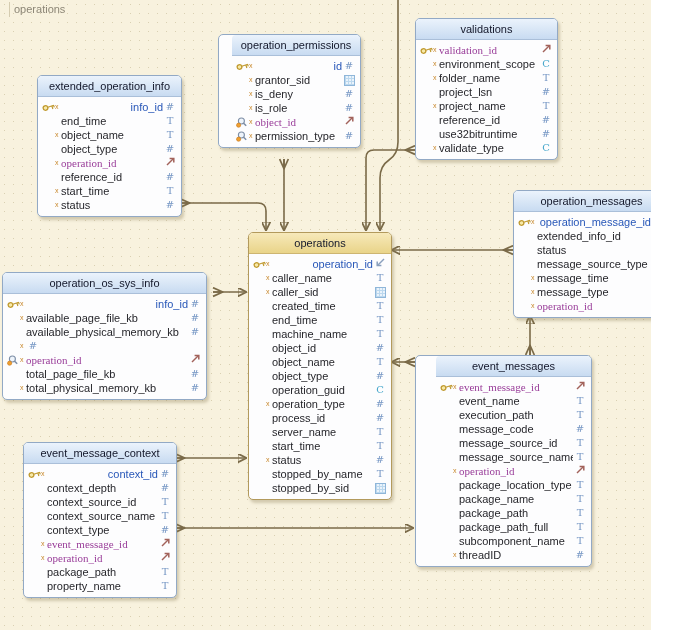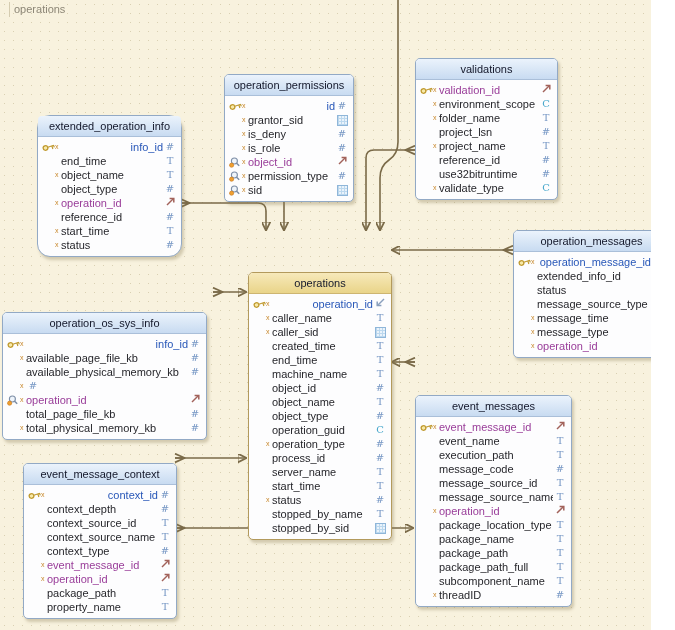--- a/index.html
+++ b/index.html
@@ -11,37 +11,37 @@
     font-family:"Liberation Sans",sans-serif;
   }
   #tab-label{
     position:absolute;left:9px;top:2px;font-size:11px;color:#8c8676;
     padding-left:4px;border-left:1px solid #d5ccb0;line-height:15px;
   }
   #wires{position:absolute;left:0;top:0;width:675px;height:630px;}
   #wires path{stroke:#7a6a48;stroke-width:1.6;fill:none;stroke-linejoin:round;}
   .table{
     position:absolute;background:#fdfdfe;border:1px solid #92a9c5;border-radius:5px;
-    box-shadow:2px 3px 3px rgba(140,125,85,.35);font-size:11px;margin-top:40px;
+    box-shadow:2px 3px 3px rgba(140,125,85,.35);font-size:11px;
   }
   .thead{
     height:20px;line-height:20px;text-align:center;color:#13172a;
     background:linear-gradient(#ebf3fc,#c8dbf1);
     border-bottom:1px solid #aabfd9;border-radius:4px 4px 0 0;
     white-space:nowrap;overflow:hidden;
   }
   .table.selected{border-color:#b39a5c;}
   .table.selected .thead{background:linear-gradient(#f7e9ba,#e9d489);border-bottom-color:#cdb571;}
   .tbody{padding:3px 0 4px 0;}
   .frow{height:14px;display:flex;align-items:center;padding:0 4px 0 3px;}
   .ficon{width:14px;display:inline-flex;justify-content:center;align-items:center;flex:none;}
   .fx{width:6px;flex:none;font-size:7px;color:#c8872a;line-height:8px;}
   .fname{flex:1;color:#26262b;white-space:nowrap;overflow:hidden;}
   .fname.pk{color:#2857b8;text-align:right;}
-  .fname.fk{color:#993d99;}
+  .fname.fk{color:#993d99;font-family:Liberation Serif, serif;}
   .ftype{width:14px;flex:none;text-align:center;color:#7596c4;
     font-family:"DejaVu Serif",serif;font-size:10px;line-height:12px;}
   .ftype.c{color:#49a8cc;}
   .t-grid{display:inline-block;width:9px;height:9px;border:1px solid #8fb6d9;background-color:#eaf3fb;
     background-image:repeating-linear-gradient(0deg,#bcd8ee 0,#bcd8ee 1px,rgba(0,0,0,0) 1px,rgba(0,0,0,0) 3px),
                      repeating-linear-gradient(90deg,#bcd8ee 0,#bcd8ee 1px,rgba(0,0,0,0) 1px,rgba(0,0,0,0) 3px);
     vertical-align:middle;}
 </style>
 </head>
 <body>
@@ -65,21 +65,21 @@
     <path d="M398,-2 V142 Q398,154 389,160 Q380,166 380,178 V230" marker-end="url(#arr)"></path>
     <path d="M213,292 H246" marker-start="url(#foot)" marker-end="url(#arr)"></path>
     <path d="M175,458 H246" marker-start="url(#foot)" marker-end="url(#arr)"></path>
     <path d="M175,528 H413" marker-start="url(#foot)" marker-end="url(#arr)"></path>
     <path d="M513,250 H392" marker-start="url(#foot)" marker-end="url(#arr)"></path>
     <path d="M415,362 H392" marker-start="url(#foot)" marker-end="url(#arr)"></path>
     <path d="M530,355 V316" marker-start="url(#foot)" marker-end="url(#arr)"></path>
   </svg>
 
   <div id="tables">
-      <div class="table" style="left: 37px; top: 75px; width: 143px; border-radius: 13px;">
+      <div class="table" style="left: 37px; top: 75px; width: 143px;">
         <div class="thead">extended_operation_info</div>
         <div class="tbody">
           <div class="frow">
             <span class="ficon">
               <svg width="13" height="10" viewBox="0 0 14 9" style="transform:rotate(-18deg)">
                 <circle cx="3.6" cy="4.5" r="2.5" fill="#f7e9a8" stroke="#c09a30" stroke-width="1.4"></circle>
                 <path d="M6.2 4.5 H13 M10.8 4.5 V8 M12.8 4.5 V6.8" stroke="#c09a30" stroke-width="1.3" fill="none"></path>
               </svg>
             </span>
             <span class="fx">x</span>
@@ -126,21 +126,21 @@
             <span class="ftype">T</span>
           </div>
           <div class="frow">
             <span class="ficon"></span>
             <span class="fx">x</span>
             <span class="fname">status</span>
             <span class="ftype">#</span>
           </div>
         </div>
       </div>
-      <div class="table" style="left: 224px; top: 34px; width: 128px;">
+      <div class="table" style="left: 218px; top: 34px; width: 128px; padding-left: 13px;">
         <div class="thead">operation_permissions</div>
         <div class="tbody">
           <div class="frow">
             <span class="ficon">
               <svg width="13" height="10" viewBox="0 0 14 9" style="transform:rotate(-18deg)">
                 <circle cx="3.6" cy="4.5" r="2.5" fill="#f7e9a8" stroke="#c09a30" stroke-width="1.4"></circle>
                 <path d="M6.2 4.5 H13 M10.8 4.5 V8 M12.8 4.5 V6.8" stroke="#c09a30" stroke-width="1.3" fill="none"></path>
               </svg>
             </span>
             <span class="fx">x</span>
@@ -185,387 +185,375 @@
               <svg width="12" height="11" viewBox="0 0 12 11">
                 <circle cx="5.4" cy="4" r="3" fill="#eef4fb" stroke="#7d8ea6" stroke-width="1.1"></circle>
                 <line x1="7.6" y1="6.2" x2="10.2" y2="8.8" stroke="#7d8ea6" stroke-width="1.5"></line>
                 <circle cx="2.6" cy="8.2" r="2.1" fill="#f0a030" stroke="#c87820" stroke-width="0.6"></circle>
               </svg>
             </span>
             <span class="fx">x</span>
             <span class="fname">permission_type</span>
             <span class="ftype">#</span>
           </div>
+        </div>
+      </div>
+      <div class="table" style="left: 415px; top: 18px; width: 141px;">
+        <div class="thead">validations</div>
+        <div class="tbody">
+          <div class="frow">
+            <span class="ficon">
+              <svg width="13" height="10" viewBox="0 0 14 9" style="transform:rotate(-18deg)">
+                <circle cx="3.6" cy="4.5" r="2.5" fill="#f7e9a8" stroke="#c09a30" stroke-width="1.4"></circle>
+                <path d="M6.2 4.5 H13 M10.8 4.5 V8 M12.8 4.5 V6.8" stroke="#c09a30" stroke-width="1.3" fill="none"></path>
+              </svg>
+            </span>
+            <span class="fx">x</span>
+            <span class="fname fk">validation_id</span>
+            <span class="ftype"><svg width="11" height="11" viewBox="0 0 11 11">
+                <path d="M2 9 L8 3" stroke="#a2625a" stroke-width="1.5"></path>
+                <path d="M4.6 2.4 H8.8 V6.6" fill="none" stroke="#a2625a" stroke-width="1.5"></path>
+              </svg></span>
+          </div>
+          <div class="frow">
+            <span class="ficon"></span>
+            <span class="fx">x</span>
+            <span class="fname">environment_scope</span>
+            <span class="ftype c">C</span>
+          </div>
+          <div class="frow">
+            <span class="ficon"></span>
+            <span class="fx">x</span>
+            <span class="fname">folder_name</span>
+            <span class="ftype">T</span>
+          </div>
+          <div class="frow">
+            <span class="ficon"></span>
+            <span class="fx"></span>
+            <span class="fname">project_lsn</span>
+            <span class="ftype">#</span>
+          </div>
+          <div class="frow">
+            <span class="ficon"></span>
+            <span class="fx">x</span>
+            <span class="fname">project_name</span>
+            <span class="ftype">T</span>
+          </div>
+          <div class="frow">
+            <span class="ficon"></span>
+            <span class="fx"></span>
+            <span class="fname">reference_id</span>
+            <span class="ftype">#</span>
+          </div>
+          <div class="frow">
+            <span class="ficon"></span>
+            <span class="fx"></span>
+            <span class="fname">use32bitruntime</span>
+            <span class="ftype">#</span>
+          </div>
+          <div class="frow">
+            <span class="ficon"></span>
+            <span class="fx">x</span>
+            <span class="fname">validate_type</span>
+            <span class="ftype c">C</span>
+          </div>
+        </div>
+      </div>
+      <div class="table" style="left: 513px; top: 190px; width: 155px;">
+        <div class="thead">operation_messages</div>
+        <div class="tbody">
+          <div class="frow">
+            <span class="ficon">
+              <svg width="13" height="10" viewBox="0 0 14 9" style="transform:rotate(-18deg)">
+                <circle cx="3.6" cy="4.5" r="2.5" fill="#f7e9a8" stroke="#c09a30" stroke-width="1.4"></circle>
+                <path d="M6.2 4.5 H13 M10.8 4.5 V8 M12.8 4.5 V6.8" stroke="#c09a30" stroke-width="1.3" fill="none"></path>
+              </svg>
+            </span>
+            <span class="fx">x</span>
+            <span class="fname pk">operation_message_id</span>
+            <span class="ftype"><svg width="11" height="11" viewBox="0 0 11 11">
+                <path d="M9 2 L3 8" stroke="#8aa0bd" stroke-width="1.5"></path>
+                <path d="M2.2 4.4 V8.6 H6.4" fill="none" stroke="#8aa0bd" stroke-width="1.5"></path>
+              </svg></span>
+          </div>
+          <div class="frow">
+            <span class="ficon"></span>
+            <span class="fx"></span>
+            <span class="fname">extended_info_id</span>
+            <span class="ftype">#</span>
+          </div>
+          <div class="frow">
+            <span class="ficon"></span>
+            <span class="fx"></span>
+            <span class="fname">status</span>
+            <span class="ftype">T</span>
+          </div>
+          <div class="frow">
+            <span class="ficon"></span>
+            <span class="fx"></span>
+            <span class="fname">message_source_type</span>
+            <span class="ftype">#</span>
+          </div>
+          <div class="frow">
+            <span class="ficon"></span>
+            <span class="fx">x</span>
+            <span class="fname">message_time</span>
+            <span class="ftype">T</span>
+          </div>
+          <div class="frow">
+            <span class="ficon"></span>
+            <span class="fx">x</span>
+            <span class="fname">message_type</span>
+            <span class="ftype">#</span>
+          </div>
+          <div class="frow">
+            <span class="ficon"></span>
+            <span class="fx">x</span>
+            <span class="fname fk">operation_id</span>
+            <span class="ftype"><svg width="11" height="11" viewBox="0 0 11 11">
+                <path d="M2 9 L8 3" stroke="#a2625a" stroke-width="1.5"></path>
+                <path d="M4.6 2.4 H8.8 V6.6" fill="none" stroke="#a2625a" stroke-width="1.5"></path>
+              </svg></span>
+          </div>
+        </div>
+      </div>
+      <div class="table selected" style="left: 248px; top: 232px; width: 142px;">
+        <div class="thead">operations</div>
+        <div class="tbody">
+          <div class="frow">
+            <span class="ficon">
+              <svg width="13" height="10" viewBox="0 0 14 9" style="transform:rotate(-18deg)">
+                <circle cx="3.6" cy="4.5" r="2.5" fill="#f7e9a8" stroke="#c09a30" stroke-width="1.4"></circle>
+                <path d="M6.2 4.5 H13 M10.8 4.5 V8 M12.8 4.5 V6.8" stroke="#c09a30" stroke-width="1.3" fill="none"></path>
+              </svg>
+            </span>
+            <span class="fx">x</span>
+            <span class="fname pk">operation_id</span>
+            <span class="ftype"><svg width="11" height="11" viewBox="0 0 11 11">
+                <path d="M9 2 L3 8" stroke="#8aa0bd" stroke-width="1.5"></path>
+                <path d="M2.2 4.4 V8.6 H6.4" fill="none" stroke="#8aa0bd" stroke-width="1.5"></path>
+              </svg></span>
+          </div>
+          <div class="frow">
+            <span class="ficon"></span>
+            <span class="fx">x</span>
+            <span class="fname">caller_name</span>
+            <span class="ftype">T</span>
+          </div>
+          <div class="frow">
+            <span class="ficon"></span>
+            <span class="fx">x</span>
+            <span class="fname">caller_sid</span>
+            <span class="ftype"><span class="t-grid"></span></span>
+          </div>
+          <div class="frow">
+            <span class="ficon"></span>
+            <span class="fx"></span>
+            <span class="fname">created_time</span>
+            <span class="ftype">T</span>
+          </div>
+          <div class="frow">
+            <span class="ficon"></span>
+            <span class="fx"></span>
+            <span class="fname">end_time</span>
+            <span class="ftype">T</span>
+          </div>
+          <div class="frow">
+            <span class="ficon"></span>
+            <span class="fx"></span>
+            <span class="fname">machine_name</span>
+            <span class="ftype">T</span>
+          </div>
+          <div class="frow">
+            <span class="ficon"></span>
+            <span class="fx"></span>
+            <span class="fname">object_id</span>
+            <span class="ftype">#</span>
+          </div>
+          <div class="frow">
+            <span class="ficon"></span>
+            <span class="fx"></span>
+            <span class="fname">object_name</span>
+            <span class="ftype">T</span>
+          </div>
+          <div class="frow">
+            <span class="ficon"></span>
+            <span class="fx"></span>
+            <span class="fname">object_type</span>
+            <span class="ftype">#</span>
+          </div>
+          <div class="frow">
+            <span class="ficon"></span>
+            <span class="fx"></span>
+            <span class="fname">operation_guid</span>
+            <span class="ftype c">C</span>
+          </div>
+          <div class="frow">
+            <span class="ficon"></span>
+            <span class="fx">x</span>
+            <span class="fname">operation_type</span>
+            <span class="ftype">#</span>
+          </div>
+          <div class="frow">
+            <span class="ficon"></span>
+            <span class="fx"></span>
+            <span class="fname">process_id</span>
+            <span class="ftype">#</span>
+          </div>
+          <div class="frow">
+            <span class="ficon"></span>
+            <span class="fx"></span>
+            <span class="fname">server_name</span>
+            <span class="ftype">T</span>
+          </div>
+          <div class="frow">
+            <span class="ficon"></span>
+            <span class="fx"></span>
+            <span class="fname">start_time</span>
+            <span class="ftype">T</span>
+          </div>
+          <div class="frow">
+            <span class="ficon"></span>
+            <span class="fx">x</span>
+            <span class="fname">status</span>
+            <span class="ftype">#</span>
+          </div>
+          <div class="frow">
+            <span class="ficon"></span>
+            <span class="fx"></span>
+            <span class="fname">stopped_by_name</span>
+            <span class="ftype">T</span>
+          </div>
+          <div class="frow">
+            <span class="ficon"></span>
+            <span class="fx"></span>
+            <span class="fname">stopped_by_sid</span>
+            <span class="ftype"><span class="t-grid"></span></span>
+          </div>
+        </div>
+      </div>
+      <div class="table" style="left: 2px; top: 272px; width: 203px;">
+        <div class="thead">operation_os_sys_info</div>
+        <div class="tbody">
+          <div class="frow">
+            <span class="ficon">
+              <svg width="13" height="10" viewBox="0 0 14 9" style="transform:rotate(-18deg)">
+                <circle cx="3.6" cy="4.5" r="2.5" fill="#f7e9a8" stroke="#c09a30" stroke-width="1.4"></circle>
+                <path d="M6.2 4.5 H13 M10.8 4.5 V8 M12.8 4.5 V6.8" stroke="#c09a30" stroke-width="1.3" fill="none"></path>
+              </svg>
+            </span>
+            <span class="fx">x</span>
+            <span class="fname pk">info_id</span>
+            <span class="ftype">#</span>
+          </div>
+          <div class="frow">
+            <span class="ficon"></span>
+            <span class="fx">x</span>
+            <span class="fname">available_page_file_kb</span>
+            <span class="ftype">#</span>
+          </div>
+          <div class="frow">
+            <span class="ficon"></span>
+            <span class="fx"></span>
+            <span class="fname">available_physical_memory_kb</span>
+            <span class="ftype">#</span>
+          </div>
+          <div class="frow">
+            <span class="ficon"></span>
+            <span class="fx">x</span>
+            <span class="ftype">#</span>
+          </div>
           <div class="frow">
             <span class="ficon">
               <svg width="12" height="11" viewBox="0 0 12 11">
                 <circle cx="5.4" cy="4" r="3" fill="#eef4fb" stroke="#7d8ea6" stroke-width="1.1"></circle>
                 <line x1="7.6" y1="6.2" x2="10.2" y2="8.8" stroke="#7d8ea6" stroke-width="1.5"></line>
                 <circle cx="2.6" cy="8.2" r="2.1" fill="#f0a030" stroke="#c87820" stroke-width="0.6"></circle>
               </svg>
             </span>
             <span class="fx">x</span>
-            <span class="fname">sid</span>
-            <span class="ftype"><span class="t-grid"></span></span>
-          </div>
-        </div>
-      </div>
-      <div class="table" style="left: 415px; top: 18px; width: 141px;">
-        <div class="thead">validations</div>
-        <div class="tbody">
-          <div class="frow">
-            <span class="ficon">
-              <svg width="13" height="10" viewBox="0 0 14 9" style="transform:rotate(-18deg)">
-                <circle cx="3.6" cy="4.5" r="2.5" fill="#f7e9a8" stroke="#c09a30" stroke-width="1.4"></circle>
-                <path d="M6.2 4.5 H13 M10.8 4.5 V8 M12.8 4.5 V6.8" stroke="#c09a30" stroke-width="1.3" fill="none"></path>
-              </svg>
-            </span>
-            <span class="fx">x</span>
-            <span class="fname fk">validation_id</span>
-            <span class="ftype"><svg width="11" height="11" viewBox="0 0 11 11">
-                <path d="M2 9 L8 3" stroke="#a2625a" stroke-width="1.5"></path>
-                <path d="M4.6 2.4 H8.8 V6.6" fill="none" stroke="#a2625a" stroke-width="1.5"></path>
-              </svg></span>
-          </div>
-          <div class="frow">
-            <span class="ficon"></span>
-            <span class="fx">x</span>
-            <span class="fname">environment_scope</span>
-            <span class="ftype c">C</span>
-          </div>
-          <div class="frow">
-            <span class="ficon"></span>
-            <span class="fx">x</span>
-            <span class="fname">folder_name</span>
-            <span class="ftype">T</span>
-          </div>
-          <div class="frow">
-            <span class="ficon"></span>
-            <span class="fx"></span>
-            <span class="fname">project_lsn</span>
-            <span class="ftype">#</span>
-          </div>
-          <div class="frow">
-            <span class="ficon"></span>
-            <span class="fx">x</span>
-            <span class="fname">project_name</span>
-            <span class="ftype">T</span>
-          </div>
-          <div class="frow">
-            <span class="ficon"></span>
-            <span class="fx"></span>
-            <span class="fname">reference_id</span>
-            <span class="ftype">#</span>
-          </div>
-          <div class="frow">
-            <span class="ficon"></span>
-            <span class="fx"></span>
-            <span class="fname">use32bitruntime</span>
-            <span class="ftype">#</span>
-          </div>
-          <div class="frow">
-            <span class="ficon"></span>
-            <span class="fx">x</span>
-            <span class="fname">validate_type</span>
-            <span class="ftype c">C</span>
-          </div>
-        </div>
-      </div>
-      <div class="table" style="left: 513px; top: 190px; width: 155px;">
-        <div class="thead">operation_messages</div>
-        <div class="tbody">
-          <div class="frow">
-            <span class="ficon">
-              <svg width="13" height="10" viewBox="0 0 14 9" style="transform:rotate(-18deg)">
-                <circle cx="3.6" cy="4.5" r="2.5" fill="#f7e9a8" stroke="#c09a30" stroke-width="1.4"></circle>
-                <path d="M6.2 4.5 H13 M10.8 4.5 V8 M12.8 4.5 V6.8" stroke="#c09a30" stroke-width="1.3" fill="none"></path>
-              </svg>
-            </span>
-            <span class="fx">x</span>
-            <span class="fname pk">operation_message_id</span>
-            <span class="ftype"><svg width="11" height="11" viewBox="0 0 11 11">
-                <path d="M9 2 L3 8" stroke="#8aa0bd" stroke-width="1.5"></path>
-                <path d="M2.2 4.4 V8.6 H6.4" fill="none" stroke="#8aa0bd" stroke-width="1.5"></path>
-              </svg></span>
-          </div>
-          <div class="frow">
-            <span class="ficon"></span>
-            <span class="fx"></span>
-            <span class="fname">extended_info_id</span>
-            <span class="ftype">#</span>
-          </div>
-          <div class="frow">
-            <span class="ficon"></span>
-            <span class="fx"></span>
-            <span class="fname">status</span>
-            <span class="ftype">T</span>
-          </div>
-          <div class="frow">
-            <span class="ficon"></span>
-            <span class="fx"></span>
-            <span class="fname">message_source_type</span>
-            <span class="ftype">#</span>
-          </div>
-          <div class="frow">
-            <span class="ficon"></span>
-            <span class="fx">x</span>
-            <span class="fname">message_time</span>
-            <span class="ftype">T</span>
-          </div>
-          <div class="frow">
-            <span class="ficon"></span>
-            <span class="fx">x</span>
-            <span class="fname">message_type</span>
-            <span class="ftype">#</span>
-          </div>
-          <div class="frow">
-            <span class="ficon"></span>
-            <span class="fx">x</span>
             <span class="fname fk">operation_id</span>
             <span class="ftype"><svg width="11" height="11" viewBox="0 0 11 11">
                 <path d="M2 9 L8 3" stroke="#a2625a" stroke-width="1.5"></path>
                 <path d="M4.6 2.4 H8.8 V6.6" fill="none" stroke="#a2625a" stroke-width="1.5"></path>
               </svg></span>
           </div>
-        </div>
-      </div>
-      <div class="table selected" style="left: 248px; top: 232px; width: 142px;">
-        <div class="thead">operations</div>
-        <div class="tbody">
-          <div class="frow">
-            <span class="ficon">
-              <svg width="13" height="10" viewBox="0 0 14 9" style="transform:rotate(-18deg)">
-                <circle cx="3.6" cy="4.5" r="2.5" fill="#f7e9a8" stroke="#c09a30" stroke-width="1.4"></circle>
-                <path d="M6.2 4.5 H13 M10.8 4.5 V8 M12.8 4.5 V6.8" stroke="#c09a30" stroke-width="1.3" fill="none"></path>
-              </svg>
-            </span>
-            <span class="fx">x</span>
-            <span class="fname pk">operation_id</span>
-            <span class="ftype"><svg width="11" height="11" viewBox="0 0 11 11">
-                <path d="M9 2 L3 8" stroke="#8aa0bd" stroke-width="1.5"></path>
-                <path d="M2.2 4.4 V8.6 H6.4" fill="none" stroke="#8aa0bd" stroke-width="1.5"></path>
-              </svg></span>
-          </div>
-          <div class="frow">
-            <span class="ficon"></span>
-            <span class="fx">x</span>
-            <span class="fname">caller_name</span>
-            <span class="ftype">T</span>
-          </div>
-          <div class="frow">
-            <span class="ficon"></span>
-            <span class="fx">x</span>
-            <span class="fname">caller_sid</span>
-            <span class="ftype"><span class="t-grid"></span></span>
-          </div>
-          <div class="frow">
-            <span class="ficon"></span>
-            <span class="fx"></span>
-            <span class="fname">created_time</span>
-            <span class="ftype">T</span>
-          </div>
-          <div class="frow">
-            <span class="ficon"></span>
-            <span class="fx"></span>
-            <span class="fname">end_time</span>
-            <span class="ftype">T</span>
-          </div>
-          <div class="frow">
-            <span class="ficon"></span>
-            <span class="fx"></span>
-            <span class="fname">machine_name</span>
-            <span class="ftype">T</span>
-          </div>
-          <div class="frow">
-            <span class="ficon"></span>
-            <span class="fx"></span>
-            <span class="fname">object_id</span>
-            <span class="ftype">#</span>
-          </div>
-          <div class="frow">
-            <span class="ficon"></span>
-            <span class="fx"></span>
-            <span class="fname">object_name</span>
-            <span class="ftype">T</span>
-          </div>
-          <div class="frow">
-            <span class="ficon"></span>
-            <span class="fx"></span>
-            <span class="fname">object_type</span>
-            <span class="ftype">#</span>
-          </div>
-          <div class="frow">
-            <span class="ficon"></span>
-            <span class="fx"></span>
-            <span class="fname">operation_guid</span>
-            <span class="ftype c">C</span>
-          </div>
-          <div class="frow">
-            <span class="ficon"></span>
-            <span class="fx">x</span>
-            <span class="fname">operation_type</span>
-            <span class="ftype">#</span>
-          </div>
-          <div class="frow">
-            <span class="ficon"></span>
-            <span class="fx"></span>
-            <span class="fname">process_id</span>
-            <span class="ftype">#</span>
-          </div>
-          <div class="frow">
-            <span class="ficon"></span>
-            <span class="fx"></span>
-            <span class="fname">server_name</span>
-            <span class="ftype">T</span>
-          </div>
-          <div class="frow">
-            <span class="ficon"></span>
-            <span class="fx"></span>
-            <span class="fname">start_time</span>
-            <span class="ftype">T</span>
-          </div>
-          <div class="frow">
-            <span class="ficon"></span>
-            <span class="fx">x</span>
-            <span class="fname">status</span>
-            <span class="ftype">#</span>
-          </div>
-          <div class="frow">
-            <span class="ficon"></span>
-            <span class="fx"></span>
-            <span class="fname">stopped_by_name</span>
-            <span class="ftype">T</span>
-          </div>
-          <div class="frow">
-            <span class="ficon"></span>
-            <span class="fx"></span>
-            <span class="fname">stopped_by_sid</span>
-            <span class="ftype"><span class="t-grid"></span></span>
-          </div>
-        </div>
-      </div>
-      <div class="table" style="left: 2px; top: 272px; width: 203px;">
-        <div class="thead">operation_os_sys_info</div>
-        <div class="tbody">
-          <div class="frow">
-            <span class="ficon">
-              <svg width="13" height="10" viewBox="0 0 14 9" style="transform:rotate(-18deg)">
-                <circle cx="3.6" cy="4.5" r="2.5" fill="#f7e9a8" stroke="#c09a30" stroke-width="1.4"></circle>
-                <path d="M6.2 4.5 H13 M10.8 4.5 V8 M12.8 4.5 V6.8" stroke="#c09a30" stroke-width="1.3" fill="none"></path>
-              </svg>
-            </span>
-            <span class="fx">x</span>
-            <span class="fname pk">info_id</span>
-            <span class="ftype">#</span>
-          </div>
-          <div class="frow">
-            <span class="ficon"></span>
-            <span class="fx">x</span>
-            <span class="fname">available_page_file_kb</span>
-            <span class="ftype">#</span>
-          </div>
-          <div class="frow">
-            <span class="ficon"></span>
-            <span class="fx"></span>
-            <span class="fname">available_physical_memory_kb</span>
-            <span class="ftype">#</span>
-          </div>
-          <div class="frow">
-            <span class="ficon"></span>
-            <span class="fx">x</span>
-            <span class="ftype">#</span>
-          </div>
-          <div class="frow">
-            <span class="ficon">
-              <svg width="12" height="11" viewBox="0 0 12 11">
-                <circle cx="5.4" cy="4" r="3" fill="#eef4fb" stroke="#7d8ea6" stroke-width="1.1"></circle>
-                <line x1="7.6" y1="6.2" x2="10.2" y2="8.8" stroke="#7d8ea6" stroke-width="1.5"></line>
-                <circle cx="2.6" cy="8.2" r="2.1" fill="#f0a030" stroke="#c87820" stroke-width="0.6"></circle>
-              </svg>
-            </span>
+          <div class="frow">
+            <span class="ficon"></span>
+            <span class="fx"></span>
+            <span class="fname">total_page_file_kb</span>
+            <span class="ftype">#</span>
+          </div>
+          <div class="frow">
+            <span class="ficon"></span>
+            <span class="fx">x</span>
+            <span class="fname">total_physical_memory_kb</span>
+            <span class="ftype">#</span>
+          </div>
+        </div>
+      </div>
+      <div class="table" style="left: 415px; top: 355px; width: 155px; padding-left: 20px;">
+        <div class="thead">event_messages</div>
+        <div class="tbody">
+          <div class="frow">
+            <span class="ficon">
+              <svg width="13" height="10" viewBox="0 0 14 9" style="transform:rotate(-18deg)">
+                <circle cx="3.6" cy="4.5" r="2.5" fill="#f7e9a8" stroke="#c09a30" stroke-width="1.4"></circle>
+                <path d="M6.2 4.5 H13 M10.8 4.5 V8 M12.8 4.5 V6.8" stroke="#c09a30" stroke-width="1.3" fill="none"></path>
+              </svg>
+            </span>
+            <span class="fx">x</span>
+            <span class="fname fk">event_message_id</span>
+            <span class="ftype"><svg width="11" height="11" viewBox="0 0 11 11">
+                <path d="M2 9 L8 3" stroke="#a2625a" stroke-width="1.5"></path>
+                <path d="M4.6 2.4 H8.8 V6.6" fill="none" stroke="#a2625a" stroke-width="1.5"></path>
+              </svg></span>
+          </div>
+          <div class="frow">
+            <span class="ficon"></span>
+            <span class="fx"></span>
+            <span class="fname">event_name</span>
+            <span class="ftype">T</span>
+          </div>
+          <div class="frow">
+            <span class="ficon"></span>
+            <span class="fx"></span>
+            <span class="fname">execution_path</span>
+            <span class="ftype">T</span>
+          </div>
+          <div class="frow">
+            <span class="ficon"></span>
+            <span class="fx"></span>
+            <span class="fname">message_code</span>
+            <span class="ftype">#</span>
+          </div>
+          <div class="frow">
+            <span class="ficon"></span>
+            <span class="fx"></span>
+            <span class="fname">message_source_id</span>
+            <span class="ftype">T</span>
+          </div>
+          <div class="frow">
+            <span class="ficon"></span>
+            <span class="fx"></span>
+            <span class="fname">message_source_name</span>
+            <span class="ftype">T</span>
+          </div>
+          <div class="frow">
+            <span class="ficon"></span>
             <span class="fx">x</span>
             <span class="fname fk">operation_id</span>
             <span class="ftype"><svg width="11" height="11" viewBox="0 0 11 11">
                 <path d="M2 9 L8 3" stroke="#a2625a" stroke-width="1.5"></path>
                 <path d="M4.6 2.4 H8.8 V6.6" fill="none" stroke="#a2625a" stroke-width="1.5"></path>
               </svg></span>
           </div>
           <div class="frow">
             <span class="ficon"></span>
             <span class="fx"></span>
-            <span class="fname">total_page_file_kb</span>
-            <span class="ftype">#</span>
-          </div>
-          <div class="frow">
-            <span class="ficon"></span>
-            <span class="fx">x</span>
-            <span class="fname">total_physical_memory_kb</span>
-            <span class="ftype">#</span>
-          </div>
-        </div>
-      </div>
-      <div class="table" style="left: 415px; top: 355px; width: 155px;">
-        <div class="thead">event_messages</div>
-        <div class="tbody">
-          <div class="frow">
-            <span class="ficon">
-              <svg width="13" height="10" viewBox="0 0 14 9" style="transform:rotate(-18deg)">
-                <circle cx="3.6" cy="4.5" r="2.5" fill="#f7e9a8" stroke="#c09a30" stroke-width="1.4"></circle>
-                <path d="M6.2 4.5 H13 M10.8 4.5 V8 M12.8 4.5 V6.8" stroke="#c09a30" stroke-width="1.3" fill="none"></path>
-              </svg>
-            </span>
-            <span class="fx">x</span>
-            <span class="fname fk">event_message_id</span>
-            <span class="ftype"><svg width="11" height="11" viewBox="0 0 11 11">
-                <path d="M2 9 L8 3" stroke="#a2625a" stroke-width="1.5"></path>
-                <path d="M4.6 2.4 H8.8 V6.6" fill="none" stroke="#a2625a" stroke-width="1.5"></path>
-              </svg></span>
-          </div>
-          <div class="frow">
-            <span class="ficon"></span>
-            <span class="fx"></span>
-            <span class="fname">event_name</span>
-            <span class="ftype">T</span>
-          </div>
-          <div class="frow">
-            <span class="ficon"></span>
-            <span class="fx"></span>
-            <span class="fname">execution_path</span>
-            <span class="ftype">T</span>
-          </div>
-          <div class="frow">
-            <span class="ficon"></span>
-            <span class="fx"></span>
-            <span class="fname">message_code</span>
-            <span class="ftype">#</span>
-          </div>
-          <div class="frow">
-            <span class="ficon"></span>
-            <span class="fx"></span>
-            <span class="fname">message_source_id</span>
-            <span class="ftype">T</span>
-          </div>
-          <div class="frow">
-            <span class="ficon"></span>
-            <span class="fx"></span>
-            <span class="fname">message_source_name</span>
-            <span class="ftype">T</span>
-          </div>
-          <div class="frow">
-            <span class="ficon"></span>
-            <span class="fx">x</span>
-            <span class="fname fk">operation_id</span>
-            <span class="ftype"><svg width="11" height="11" viewBox="0 0 11 11">
-                <path d="M2 9 L8 3" stroke="#a2625a" stroke-width="1.5"></path>
-                <path d="M4.6 2.4 H8.8 V6.6" fill="none" stroke="#a2625a" stroke-width="1.5"></path>
-              </svg></span>
-          </div>
-          <div class="frow">
-            <span class="ficon"></span>
-            <span class="fx"></span>
             <span class="fname">package_location_type</span>
             <span class="ftype">T</span>
           </div>
           <div class="frow">
             <span class="ficon"></span>
             <span class="fx"></span>
             <span class="fname">package_name</span>
             <span class="ftype">T</span>
           </div>
           <div class="frow">
@@ -587,21 +575,21 @@
             <span class="ftype">T</span>
           </div>
           <div class="frow">
             <span class="ficon"></span>
             <span class="fx">x</span>
             <span class="fname">threadID</span>
             <span class="ftype">#</span>
           </div>
         </div>
       </div>
-      <div class="table" style="left: 23px; top: 423px; width: 152px;">
+      <div class="table" style="left: 23px; top: 442px; width: 152px;">
         <div class="thead">event_message_context</div>
         <div class="tbody">
           <div class="frow">
             <span class="ficon">
               <svg width="13" height="10" viewBox="0 0 14 9" style="transform:rotate(-18deg)">
                 <circle cx="3.6" cy="4.5" r="2.5" fill="#f7e9a8" stroke="#c09a30" stroke-width="1.4"></circle>
                 <path d="M6.2 4.5 H13 M10.8 4.5 V8 M12.8 4.5 V6.8" stroke="#c09a30" stroke-width="1.3" fill="none"></path>
               </svg>
             </span>
             <span class="fx">x</span>

